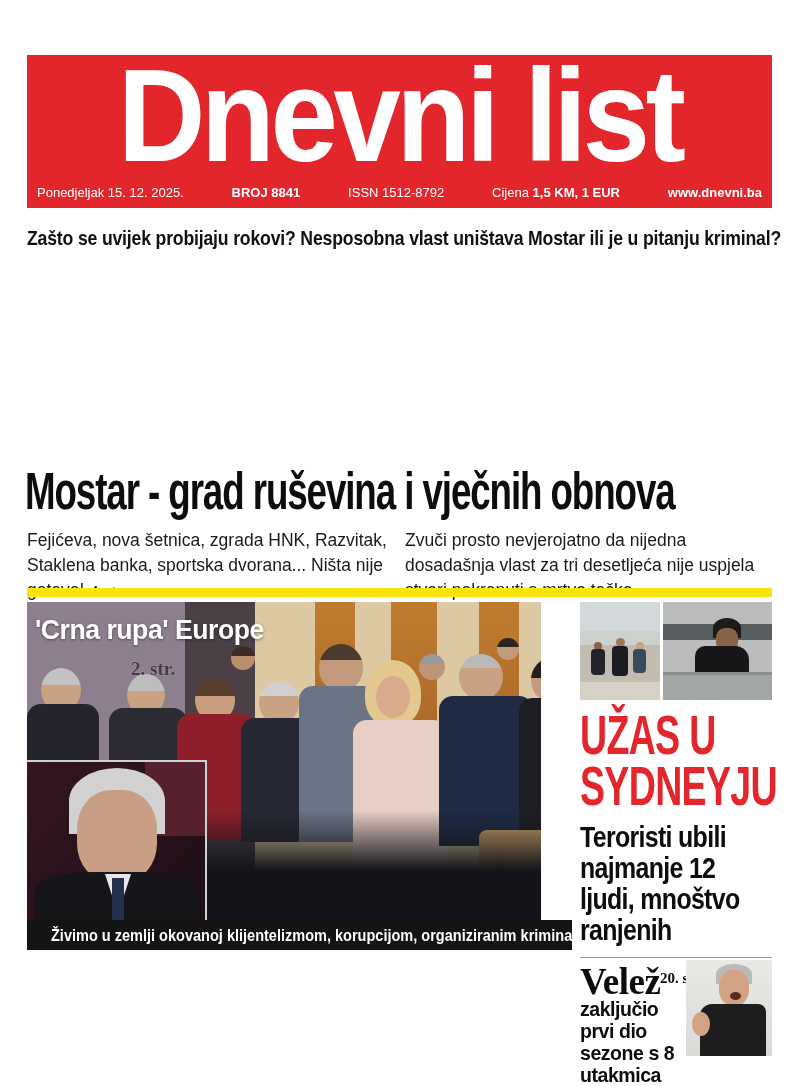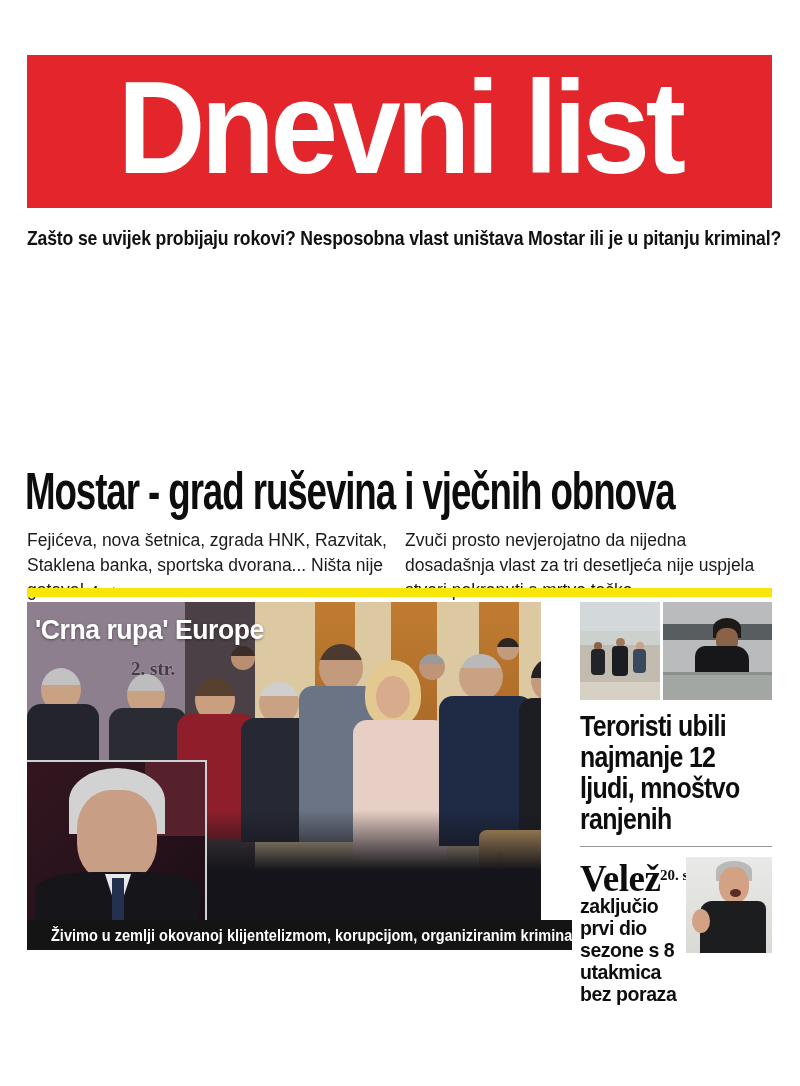--- a/index.html
+++ b/index.html
@@ -83,38 +83,45 @@
              background:linear-gradient(180deg,#d3d8da 0 30%,#ccd1cd 30% 44%,
                         #c2bcb0 44% 82%,#d7d0c4 82%); }
   .sp-right { position:relative; width:109px; height:98px; overflow:hidden; background:#b9bbbc; }
   .sydney-h1 { margin-top:9px; color:#e2262b; font-weight:bold; }
   .sy-line { display:block; white-space:nowrap; font-size:56px; line-height:51px;
              letter-spacing:-1px; transform:scaleX(0.67); transform-origin:0 50%; }
   .sydney-sub { margin-top:10px; width:230px; font-weight:bold; font-size:30px;
                 line-height:31px; letter-spacing:-0.8px; color:#0d0d0d;
                 transform:scaleX(0.83); transform-origin:0 0; }
   .side-rule { border:none; border-top:1px solid #9a9a9a; margin:12px 0 0 0; width:192px; }
-  .velez { position:relative; margin-top:10px; height:100px; }
+  .velez { position:relative; margin-top:2px; height:100px; }
   .velez-title { position:absolute; left:0; top:0; font-family:"Liberation Serif", serif;
                  font-weight:bold; font-size:37px; color:#0d0d0d; letter-spacing:-0.5px; }
   .velez-page { position:absolute; left:80px; top:10px; font-family:"Liberation Serif", serif;
                 font-weight:bold; font-size:15px; color:#0d0d0d; }
   .velez-sub { position:absolute; left:0; top:38px; width:118px; font-weight:bold;
                font-size:21px; line-height:22px; letter-spacing:-0.5px; color:#0d0d0d;
                transform:scaleX(0.93); transform-origin:0 0; }
   .coach-photo { position:absolute; right:0; top:0; width:86px; height:96px; overflow:hidden;
                  background:linear-gradient(180deg,#e9e9e7 0,#d9d9d5 100%); }
 </style>
 </head>
 <body>
 
 <div class="page">
 
   <div class="masthead">
     <div class="masthead-title">Dnevni list</div>
+    <div class="masthead-info">
+      <span>Ponedjeljak 15. 12. 2025.</span>
+      <span class="mi-bold">BROJ 8841</span>
+      <span>ISSN 1512-8792</span>
+      <span class="price-group"><span>Cijena </span><span class="mi-bold">1,5 KM, 1 EUR</span></span>
+      <span class="mi-bold">www.dnevni.ba</span>
+    </div>
   </div>
 
   <div class="kicker">Zašto se uvijek probijaju rokovi? Nesposobna vlast uništava Mostar ili je u pitanju kriminal?</div>
   <div class="subhead">Mostar - grad ruševina i vječnih obnova</div>
   <div class="deck">
     <div class="deck-left"><span>Fejićeva, nova šetnica, zgrada HNK, Razvitak, Staklena banka, sportska dvorana... Ništa nije gotovo!</span><span class="page-ref">4. str.</span></div>
     <div class="deck-right">Zvuči prosto nevjerojatno da nijedna dosadašnja vlast za tri desetljeća nije uspjela stvari pokrenuti s mrtve točke</div>
   </div>
 
   <div class="yellow-bar"></div>
@@ -181,20 +188,24 @@
         <div class="abs" style="left:53px;top:47px;width:13px;height:24px;background:#394a5e;border-radius:4px;"></div>
       </div>
       <div class="sp-right">
         <div class="abs" style="left:0;top:22px;width:109px;height:16px;background:#585d60;"></div>
         <div class="abs" style="left:50px;top:16px;width:28px;height:20px;background:#1d1a18;border-radius:50% 50% 0 0;"></div>
         <div class="abs" style="left:53px;top:26px;width:22px;height:24px;background:#8a6246;border-radius:40%;"></div>
         <div class="abs" style="left:32px;top:44px;width:54px;height:34px;background:#17171a;border-radius:10px 14px 4px 4px;"></div>
         <div class="abs" style="left:0;top:70px;width:109px;height:28px;background:#a3a7a4;border-top:3px solid #8b8f8c;"></div>
       </div>
     </div>
+    <div class="sydney-h1">
+      <span class="sy-line">UŽAS U</span>
+      <span class="sy-line">SYDNEYJU</span>
+    </div>
     <div class="sydney-sub">Teroristi ubili najmanje 12 ljudi, mnoštvo ranjenih</div>
     <hr class="side-rule">
     <div class="velez">
       <div class="velez-title">Velež</div>
       <div class="velez-page">20. str.</div>
       <div class="velez-sub">zaključio prvi dio sezone s 8 utakmica bez poraza</div>
       <div class="coach-photo">
         <div class="abs" style="left:30px;top:4px;width:36px;height:20px;background:#b9b9b9;border-radius:50% 50% 0 0;"></div>
         <div class="abs" style="left:33px;top:10px;width:30px;height:36px;background:#d3a183;border-radius:45%;"></div>
         <div class="abs" style="left:44px;top:32px;width:11px;height:8px;background:#5a2b22;border-radius:50%;"></div>

